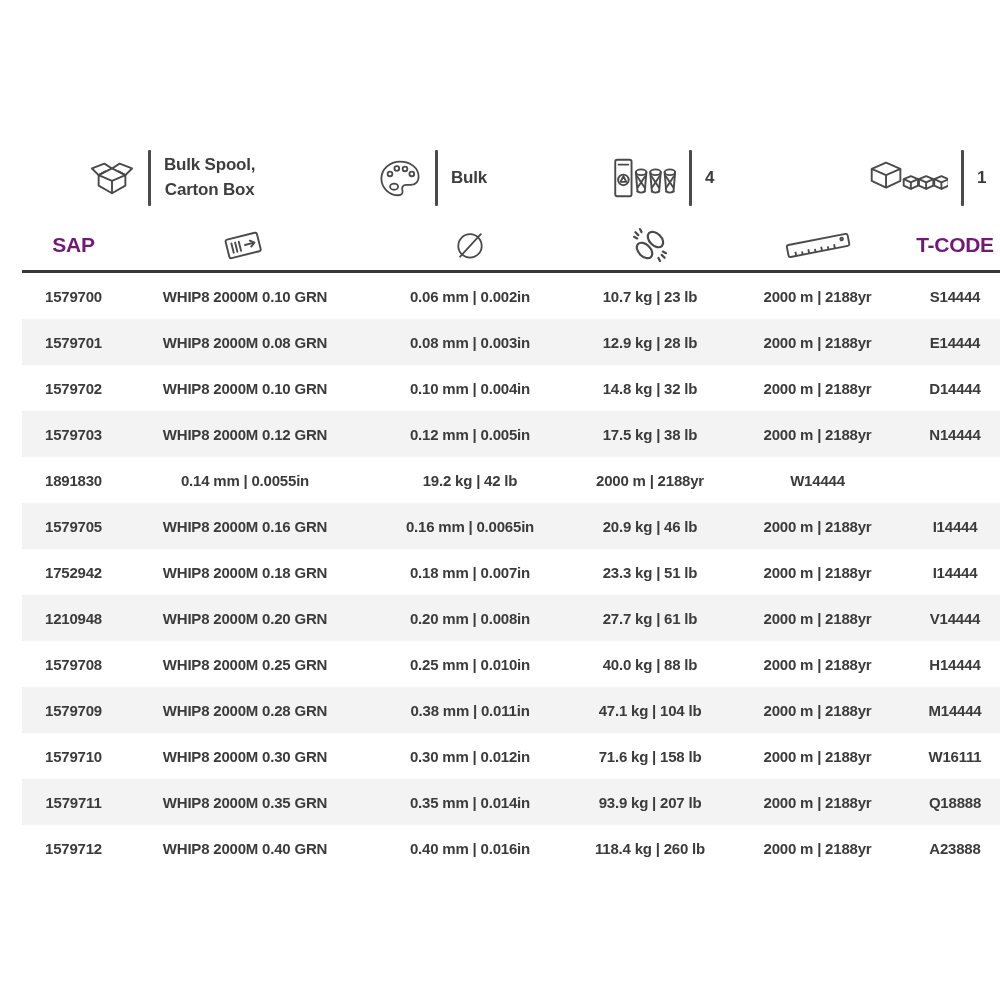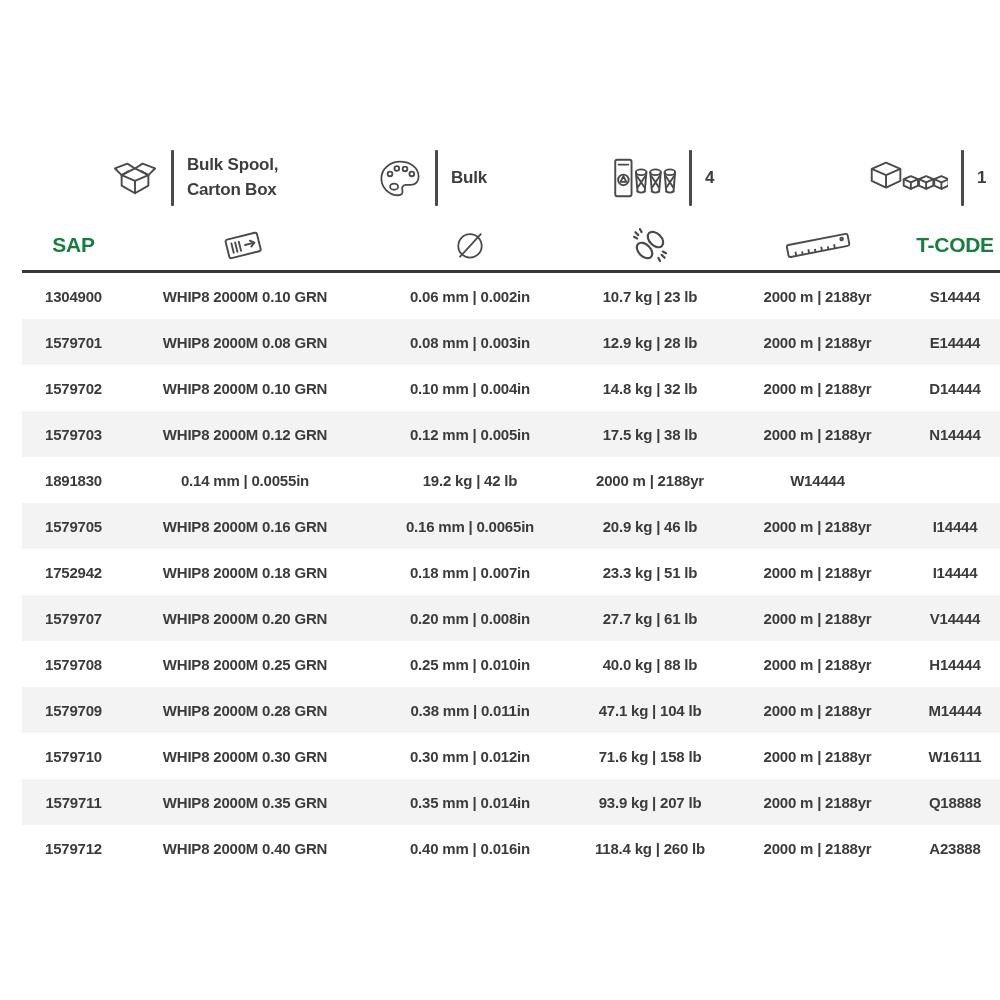--- a/index.html
+++ b/index.html
@@ -11,31 +11,31 @@
   }
   
   .spec-bar{position:absolute;top:140px;left:0;width:1000px;height:76px;}
   .spec-group{position:absolute;display:flex;align-items:center;gap:13px;height:76px;}
   .spec-group .vdiv{width:3px;height:56px;background:#4a4a4a;border-radius:1px;}
   .spec-label{
     font-size:17px;font-weight:700;letter-spacing:-0.2px;line-height:1.45;
     white-space:pre-line;color:#3d3d3d;
   }
   .spec-value{font-size:17px;font-weight:700;color:#3d3d3d;}
-  .g-pack{left:112px;}
+  .g-pack{left:89px;text-align:center;}
   .g-color{left:378px;}
   .g-units{left:612px;}
   .g-boxes{left:868px;}
   .icon{display:inline-flex;align-items:center;justify-content:center;}
   
   .spec-table{position:absolute;top:220px;left:22px;width:978px;}
   .t-grid{display:grid;grid-template-columns:103px 240px 210px 150px 185px 90px;}
   .t-header{height:50px;align-items:center;border-bottom:3px solid #383838;}
   .t-header .hcell{display:flex;align-items:center;justify-content:center;}
-  .h-text{font-size:21px;font-weight:700;letter-spacing:-0.3px;color:#15803d;}
+  .h-text{font-size:21px;font-weight:700;letter-spacing:-0.3px;color:#701a75;}
   .table-row{height:46px;align-items:center;}
   .table-row:nth-child(even){background:#f3f3f3;}
   .cell{
     text-align:center;font-size:15px;font-weight:700;letter-spacing:-0.2px;
     color:#3b3b3b;white-space:nowrap;
   }
   svg{display:block;}
 </style>
 </head>
 <body>
@@ -172,21 +172,21 @@
         </g>
       </svg>
     </div>
     <div class="hcell">
         <span class="h-text">T-CODE</span>
       </div>
   </div>
 
   <div>
       <div class="t-grid table-row">
-    <div class="cell">1304900</div>
+    <div class="cell">1579700</div>
     <div class="cell">WHIP8 2000M 0.10 GRN</div>
     <div class="cell">0.06 mm | 0.002in</div>
     <div class="cell">10.7 kg | 23 lb</div>
     <div class="cell">2000 m | 2188yr</div>
     <div class="cell">S14444</div>
   </div>
       <div class="t-grid table-row">
     <div class="cell">1579701</div>
     <div class="cell">WHIP8 2000M 0.08 GRN</div>
     <div class="cell">0.08 mm | 0.003in</div>
@@ -227,21 +227,21 @@
   </div>
       <div class="t-grid table-row">
     <div class="cell">1752942</div>
     <div class="cell">WHIP8 2000M 0.18 GRN</div>
     <div class="cell">0.18 mm | 0.007in</div>
     <div class="cell">23.3 kg | 51 lb</div>
     <div class="cell">2000 m | 2188yr</div>
     <div class="cell">I14444</div>
   </div>
       <div class="t-grid table-row">
-    <div class="cell">1579707</div>
+    <div class="cell">1210948</div>
     <div class="cell">WHIP8 2000M 0.20 GRN</div>
     <div class="cell">0.20 mm | 0.008in</div>
     <div class="cell">27.7 kg | 61 lb</div>
     <div class="cell">2000 m | 2188yr</div>
     <div class="cell">V14444</div>
   </div>
       <div class="t-grid table-row">
     <div class="cell">1579708</div>
     <div class="cell">WHIP8 2000M 0.25 GRN</div>
     <div class="cell">0.25 mm | 0.010in</div>

